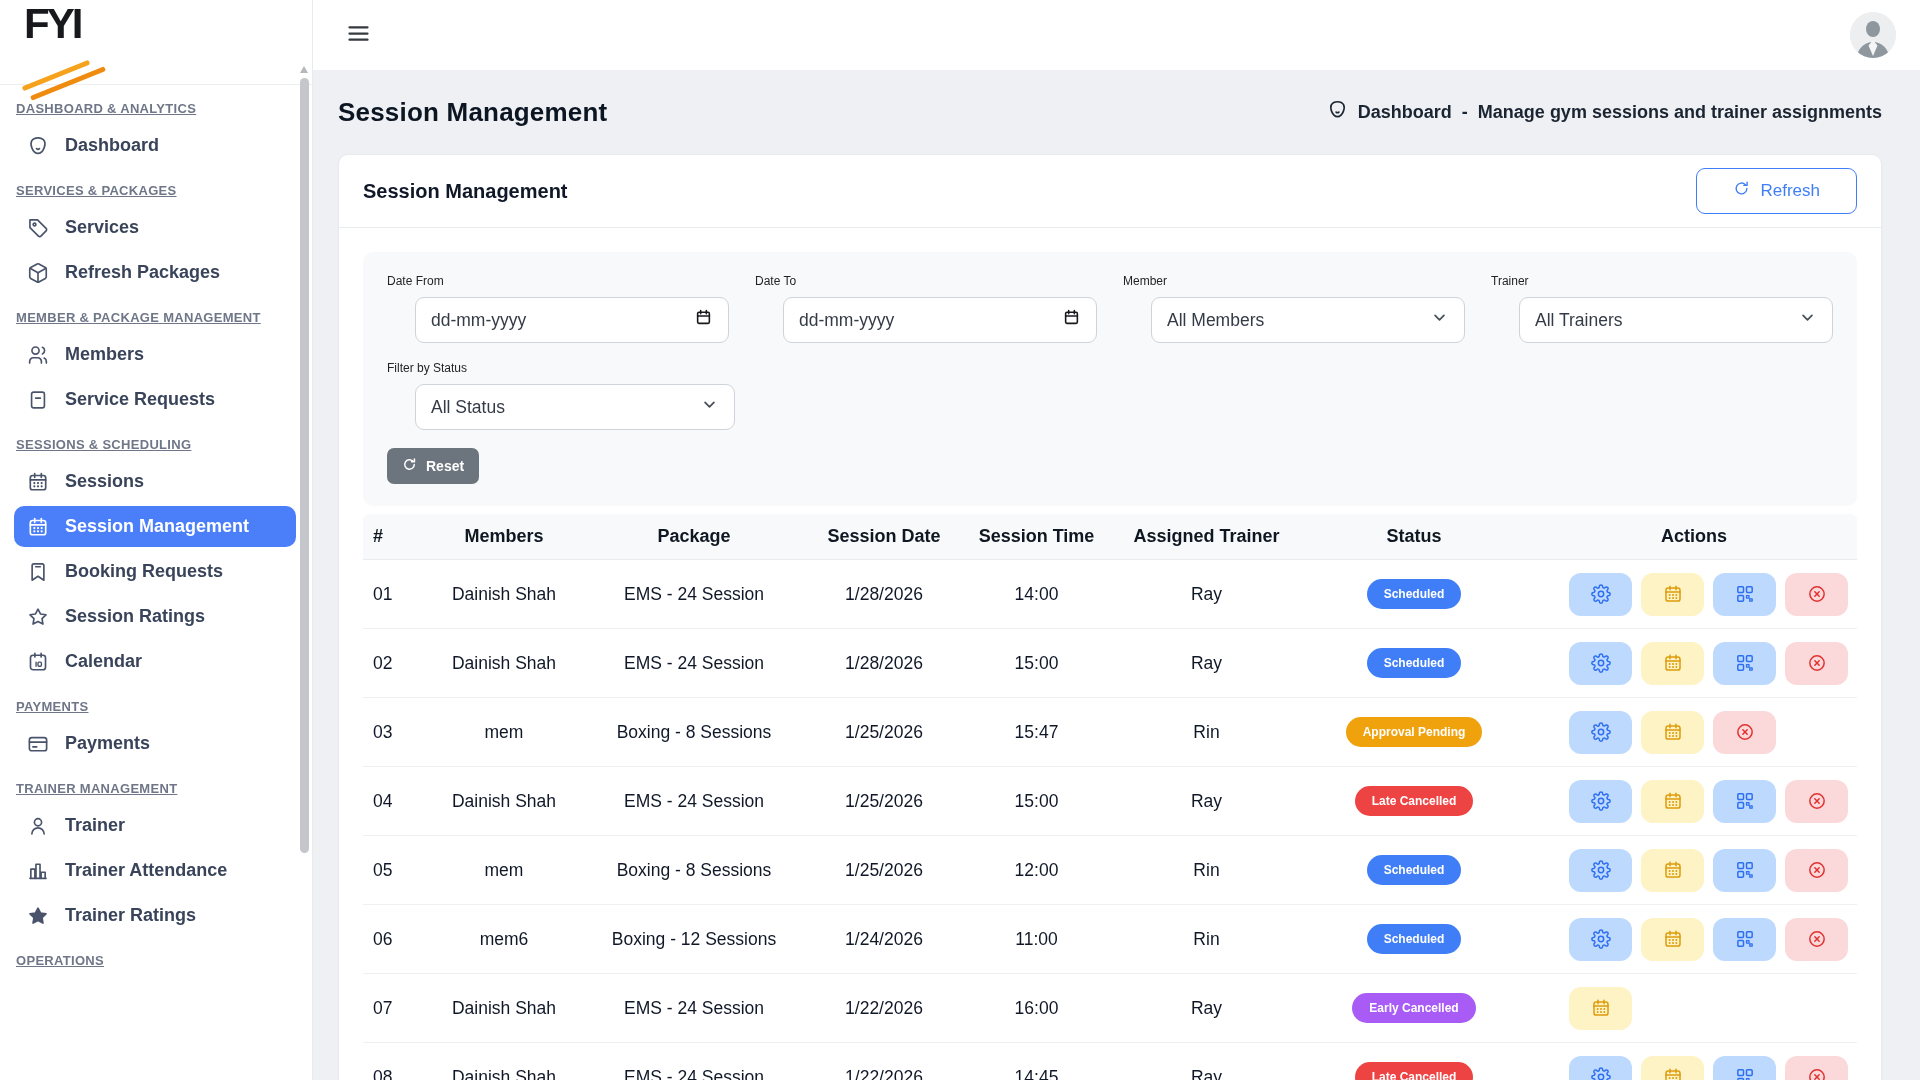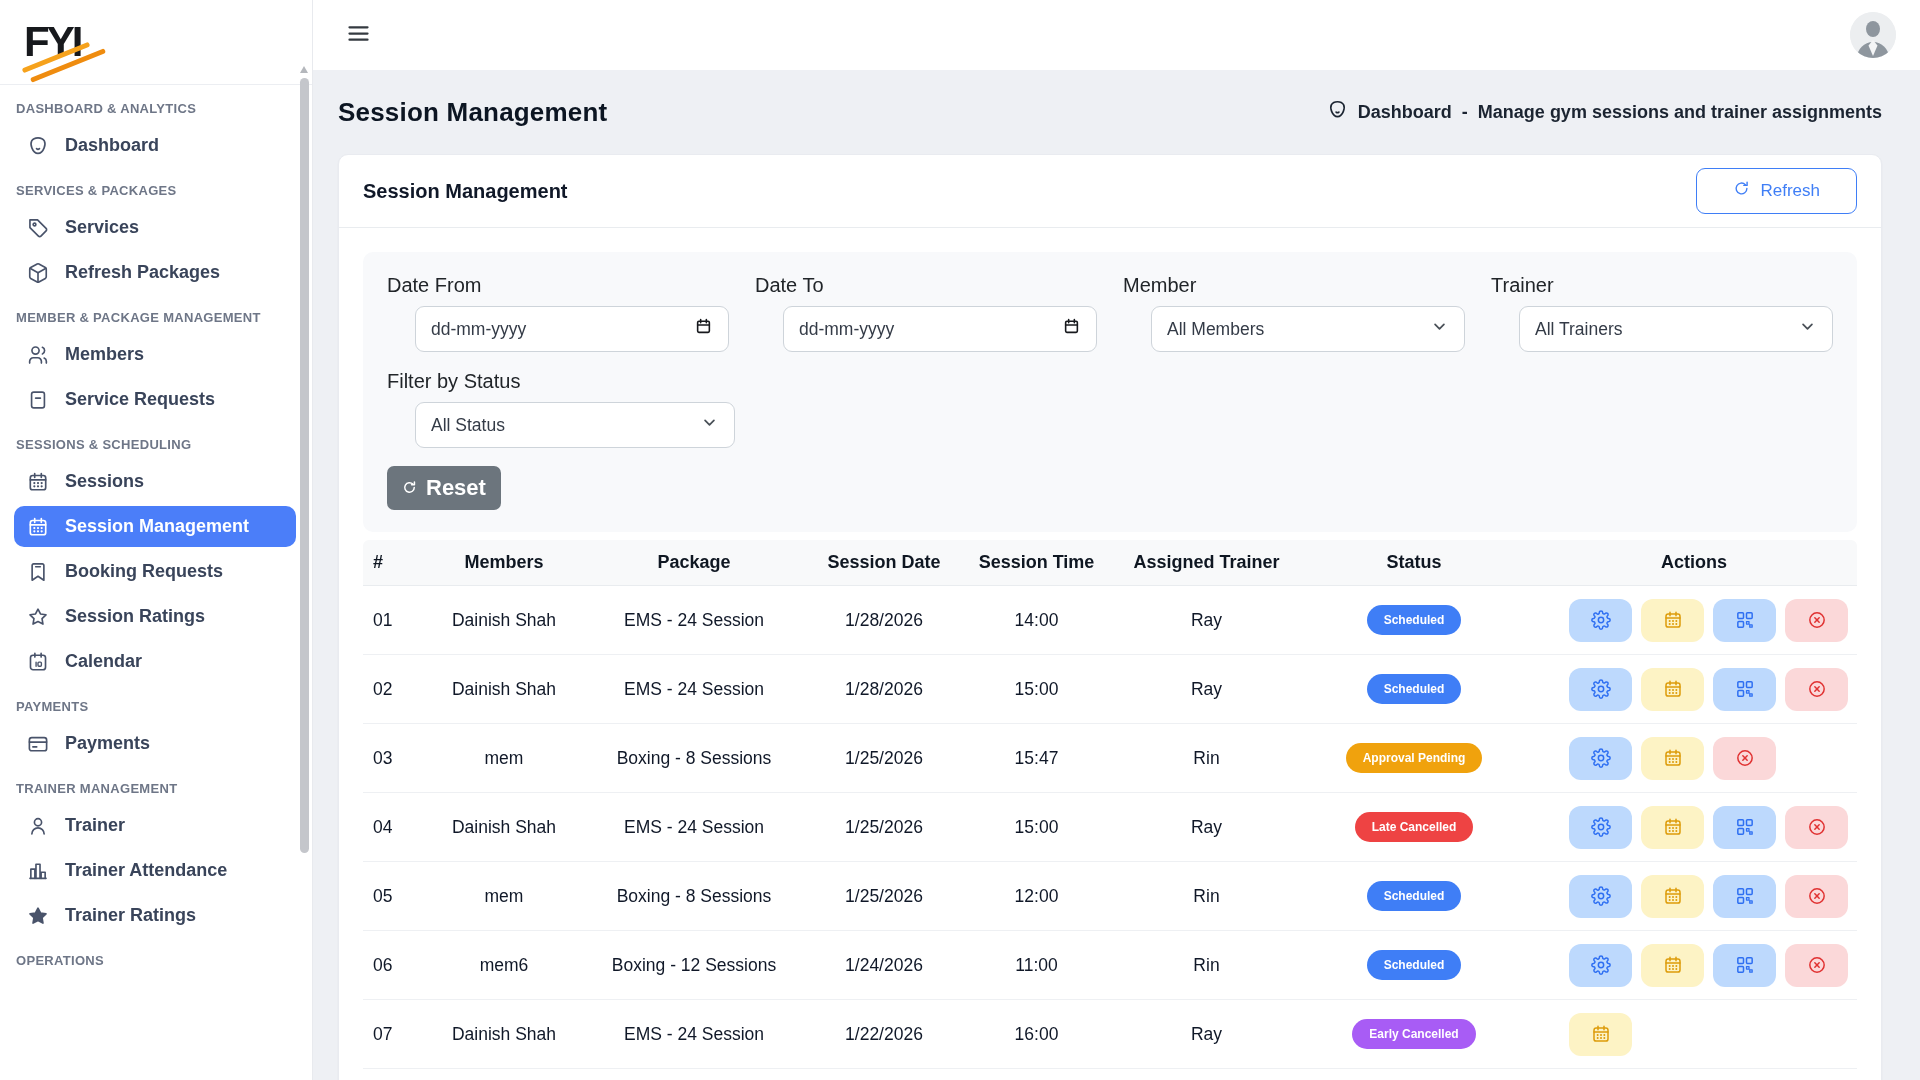--- a/index.html
+++ b/index.html
@@ -1,28 +1,28 @@
 <!DOCTYPE html>
 <html><head>
 <meta charset="utf-8">
 <style>
   * { box-sizing: border-box; margin: 0; padding: 0; }
   html,body { width:1920px; height:1080px; overflow:hidden; }
   body { font-family:"Liberation Sans", sans-serif; background:#eef0f4; position:relative; color:#101828; }
 
   
   .sidebar { position:absolute; left:0; top:0; width:313px; height:1080px; background:#fff; border-right:1px solid #e8eaee; z-index:3; }
-  .logo-row { height:85px; display:flex; align-items:center; padding-left:24px; border-bottom:1px solid #eceef2; }
+  .logo-row { height:85px; display:flex; padding-left:24px; border-bottom:1px solid #eceef2; }
   .logo { position:relative; width:110px; }
   .logo-text { font-size:42px; font-weight:900; letter-spacing:-3px; color:#17191d; position:relative; z-index:2; }
   .swoosh { position:absolute; background:#f6a21c; border-radius:3px; z-index:3; }
   .sw1 { width:72px; height:5px; left:-4px; bottom:6px; transform:rotate(-22deg); }
   .sw2 { width:80px; height:5px; left:4px; bottom:-2px; transform:rotate(-22deg); background:#ef8c0f; }
   .nav { padding:10px 16px 0 14px; }
-  .section-label { font-size:13px; font-weight:700; color:#6e7687; letter-spacing:.3px; margin:17px 0 9px 2px; }
+  .section-label { font-size:13px; font-weight:700; color:#6e7687; letter-spacing:.3px; margin:17px 0 9px 2px;text-decoration:underline; }
   .nav .section-label:first-child { margin-top:6px; }
   .nav-item { display:flex; align-items:center; gap:16px; height:41px; margin-bottom:4px; padding:0 13px; border-radius:10px; font-size:18px; font-weight:600; color:#39445a; cursor:pointer; }
   .nav-item .nav-ic { display:flex; }
   .nav-item svg { width:22px; height:22px; color:#49536a; }
   .nav-item.active { background:#4b7ef9; color:#fff; }
   .nav-item.active svg { color:#fff; }
   .side-scroll-arrow { position:absolute; right:4px; top:66px; width:0; height:0; border-left:4px solid transparent; border-right:4px solid transparent; border-bottom:7px solid #b4b7bc; }
   .side-scroll { position:absolute; right:3px; top:78px; width:9px; height:775px; background:#c4c6cb; border-radius:5px; }
 
   
@@ -41,27 +41,27 @@
 
   .card { margin-top:24px; background:#fff; border:1px solid #e9ebf0; border-radius:10px; box-shadow:0 1px 2px rgba(16,24,40,.05); padding-bottom:24px; }
   .card-head { display:flex; justify-content:space-between; align-items:center; padding:13px 24px; border-bottom:1px solid #e9ecef; }
   .card-title { font-size:20px; font-weight:700; color:#101828; }
   .refresh-btn { display:flex; align-items:center; gap:10px; padding:11px 36px; border:1px solid #3f7ef6; border-radius:9px; background:#fff; color:#3f7ef6; font-size:17px; font-weight:500; font-family:inherit; cursor:pointer; }
   .refresh-btn svg { width:17px; height:17px; }
 
   
   .filters { margin:24px 24px 8px; background:#f8f9fb; border-radius:10px; padding:22px 24px; }
   .filter-grid { display:grid; grid-template-columns:repeat(4, 1fr); gap:26px; }
-  .flabel { font-size:20px; font-weight:500; color:#212529; margin-bottom:9px; }
+  .flabel { font-size:12px; font-weight:500; color:#212529; margin-bottom:9px; }
   .control { height:46px; background:#fff; border:1px solid #ced4da; border-radius:9px; display:flex; align-items:center; justify-content:space-between; padding:0 15px; font-size:17.5px; color:#343b47; cursor:pointer;margin-left:28px; }
   .control svg { width:19px; height:19px; }
   .cal svg { color:#17191d; }
   .chev svg { color:#495057; }
   .status-group { margin-top:18px; max-width:348px; }
-  .reset-btn { margin-top:18px; display:inline-flex; align-items:center; gap:9px; background:#6c757d; color:#fff; border:none; border-radius:7px; padding:9px 15px; font-size:22px; font-weight:600; font-family:inherit; cursor:pointer; }
+  .reset-btn { margin-top:18px; display:inline-flex; align-items:center; gap:9px; background:#6c757d; color:#fff; border:none; border-radius:7px; padding:9px 15px; font-size:14px; font-weight:600; font-family:inherit; cursor:pointer; }
   .reset-btn svg { width:15px; height:15px; }
 
   
   .table { margin:0 24px; }
   .thead, .trow { display:grid; grid-template-columns:66px 150px 230px 150px 155px 185px 230px 330px; align-items:center; }
   .thead { background:#f8f9fa; height:46px; border-radius:6px 6px 0 0; font-size:18px; font-weight:700; color:#0f1722; border-bottom:1px solid #e9ecef; }
   .th, .c { text-align:center; }
   .th-num, .c-num { text-align:left; padding-left:10px; }
   .trow { height:69px; border-bottom:1px solid #eef0f3; font-size:17.5px; color:#101828; }
   .badge { display:inline-block; padding:8px 17px; border-radius:999px; color:#fff; font-size:12px; font-weight:600; white-space:nowrap; }

